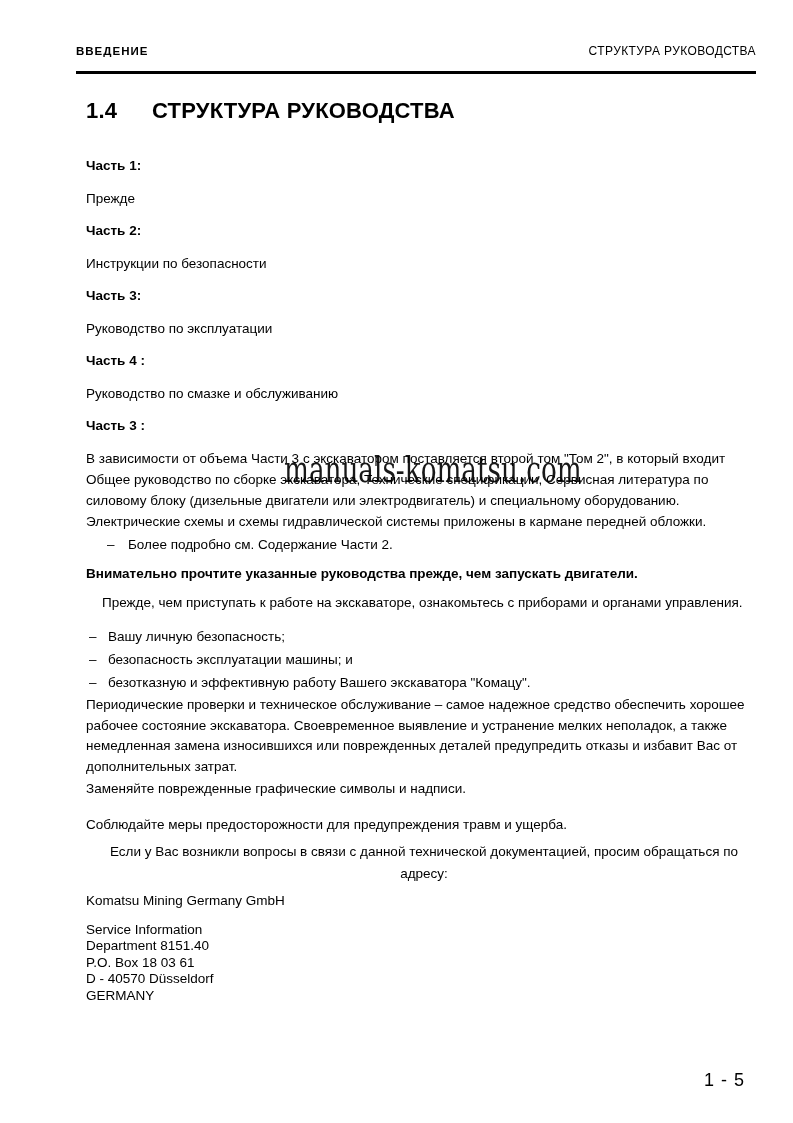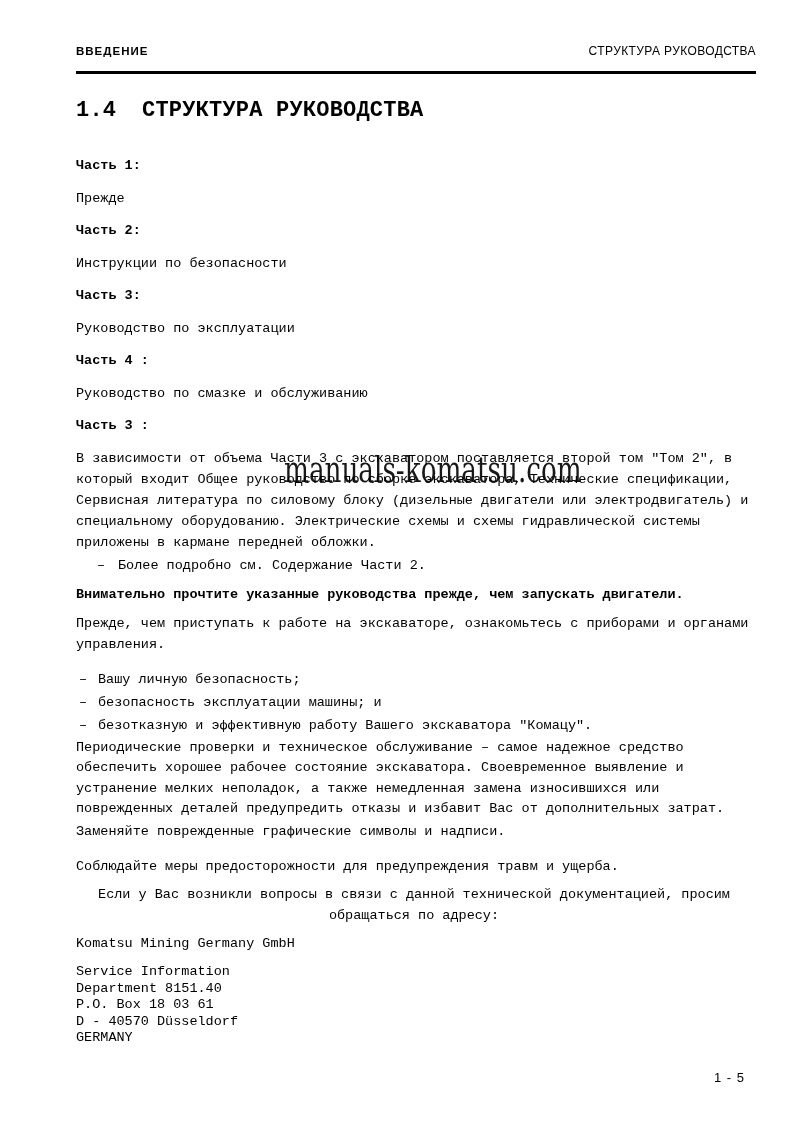--- a/index.html
+++ b/index.html
@@ -29,46 +29,45 @@
     position: absolute;
     left: 76px;
     top: 71px;
     width: 680px;
     height: 3px;
     background: #000;
   }
   
   .main {
     position: absolute;
-    left: 76px;
+    left: 86px;
     top: 96px;
     width: 676px;
     line-height: 21.5px;
-    font-family: Liberation Mono, monospace;
   }
   h1.title {
     font-size: 22px;
     font-weight: bold;
     line-height: 29px;
     margin: 0 0 30px 0;
     letter-spacing: 0.2px;
   }
   h1.title .num { display: inline-block; width: 66px; }
   .part-label { font-weight: bold; margin: 0 0 11px 0; }
   .part-desc  { margin: 0 0 11px 0; }
   p.body { margin: 0 0 7px 0; }
   p.p5-par { margin: 0 0 2px 0; line-height: 21px; }
   .note-row {
     display: flex;
     margin: 0 0 8px 21px;
   }
   .note-row .marker { width: 21px; flex: none; }
   p.bold { font-weight: bold; }
   p.warn   { margin: 0 0 7px 0; }
-  p.before { margin: 0 0 13px 0; }
+  p.before { margin: 0 0 13px 16px; }
   p.benefits-intro { margin: 0 0 5px 0; }
   .bullet-row {
     display: flex;
     margin: 0 0 1.5px 0;
   }
   .bullet-row .marker { width: 22px; flex: none; padding-left: 3px; box-sizing: border-box; }
   p.maint { margin: 0 0 1px 0; line-height: 20.5px; }
   p.replace { margin: 0 0 5px 0; }
   p.precaut { margin: 14px 0 6px 0; }
   p.contact { margin: 0 0 6px 0; text-align: center; }
@@ -87,21 +86,21 @@
     transform: scaleX(0.75);
     transform-origin: left top;
     white-space: nowrap;
     pointer-events: none;
   }
   
   .footer {
     position: absolute;
     top: 1070px;
     right: 48px;
-    font-size: 13px;
+    font-size: 18px;
     letter-spacing: 1px;
   }
 </style>
 </head>
 <body>
 
 <div class="page">
 
   <div class="hdr">
     <span class="hdr-left">ВВЕДЕНИЕ</span>

